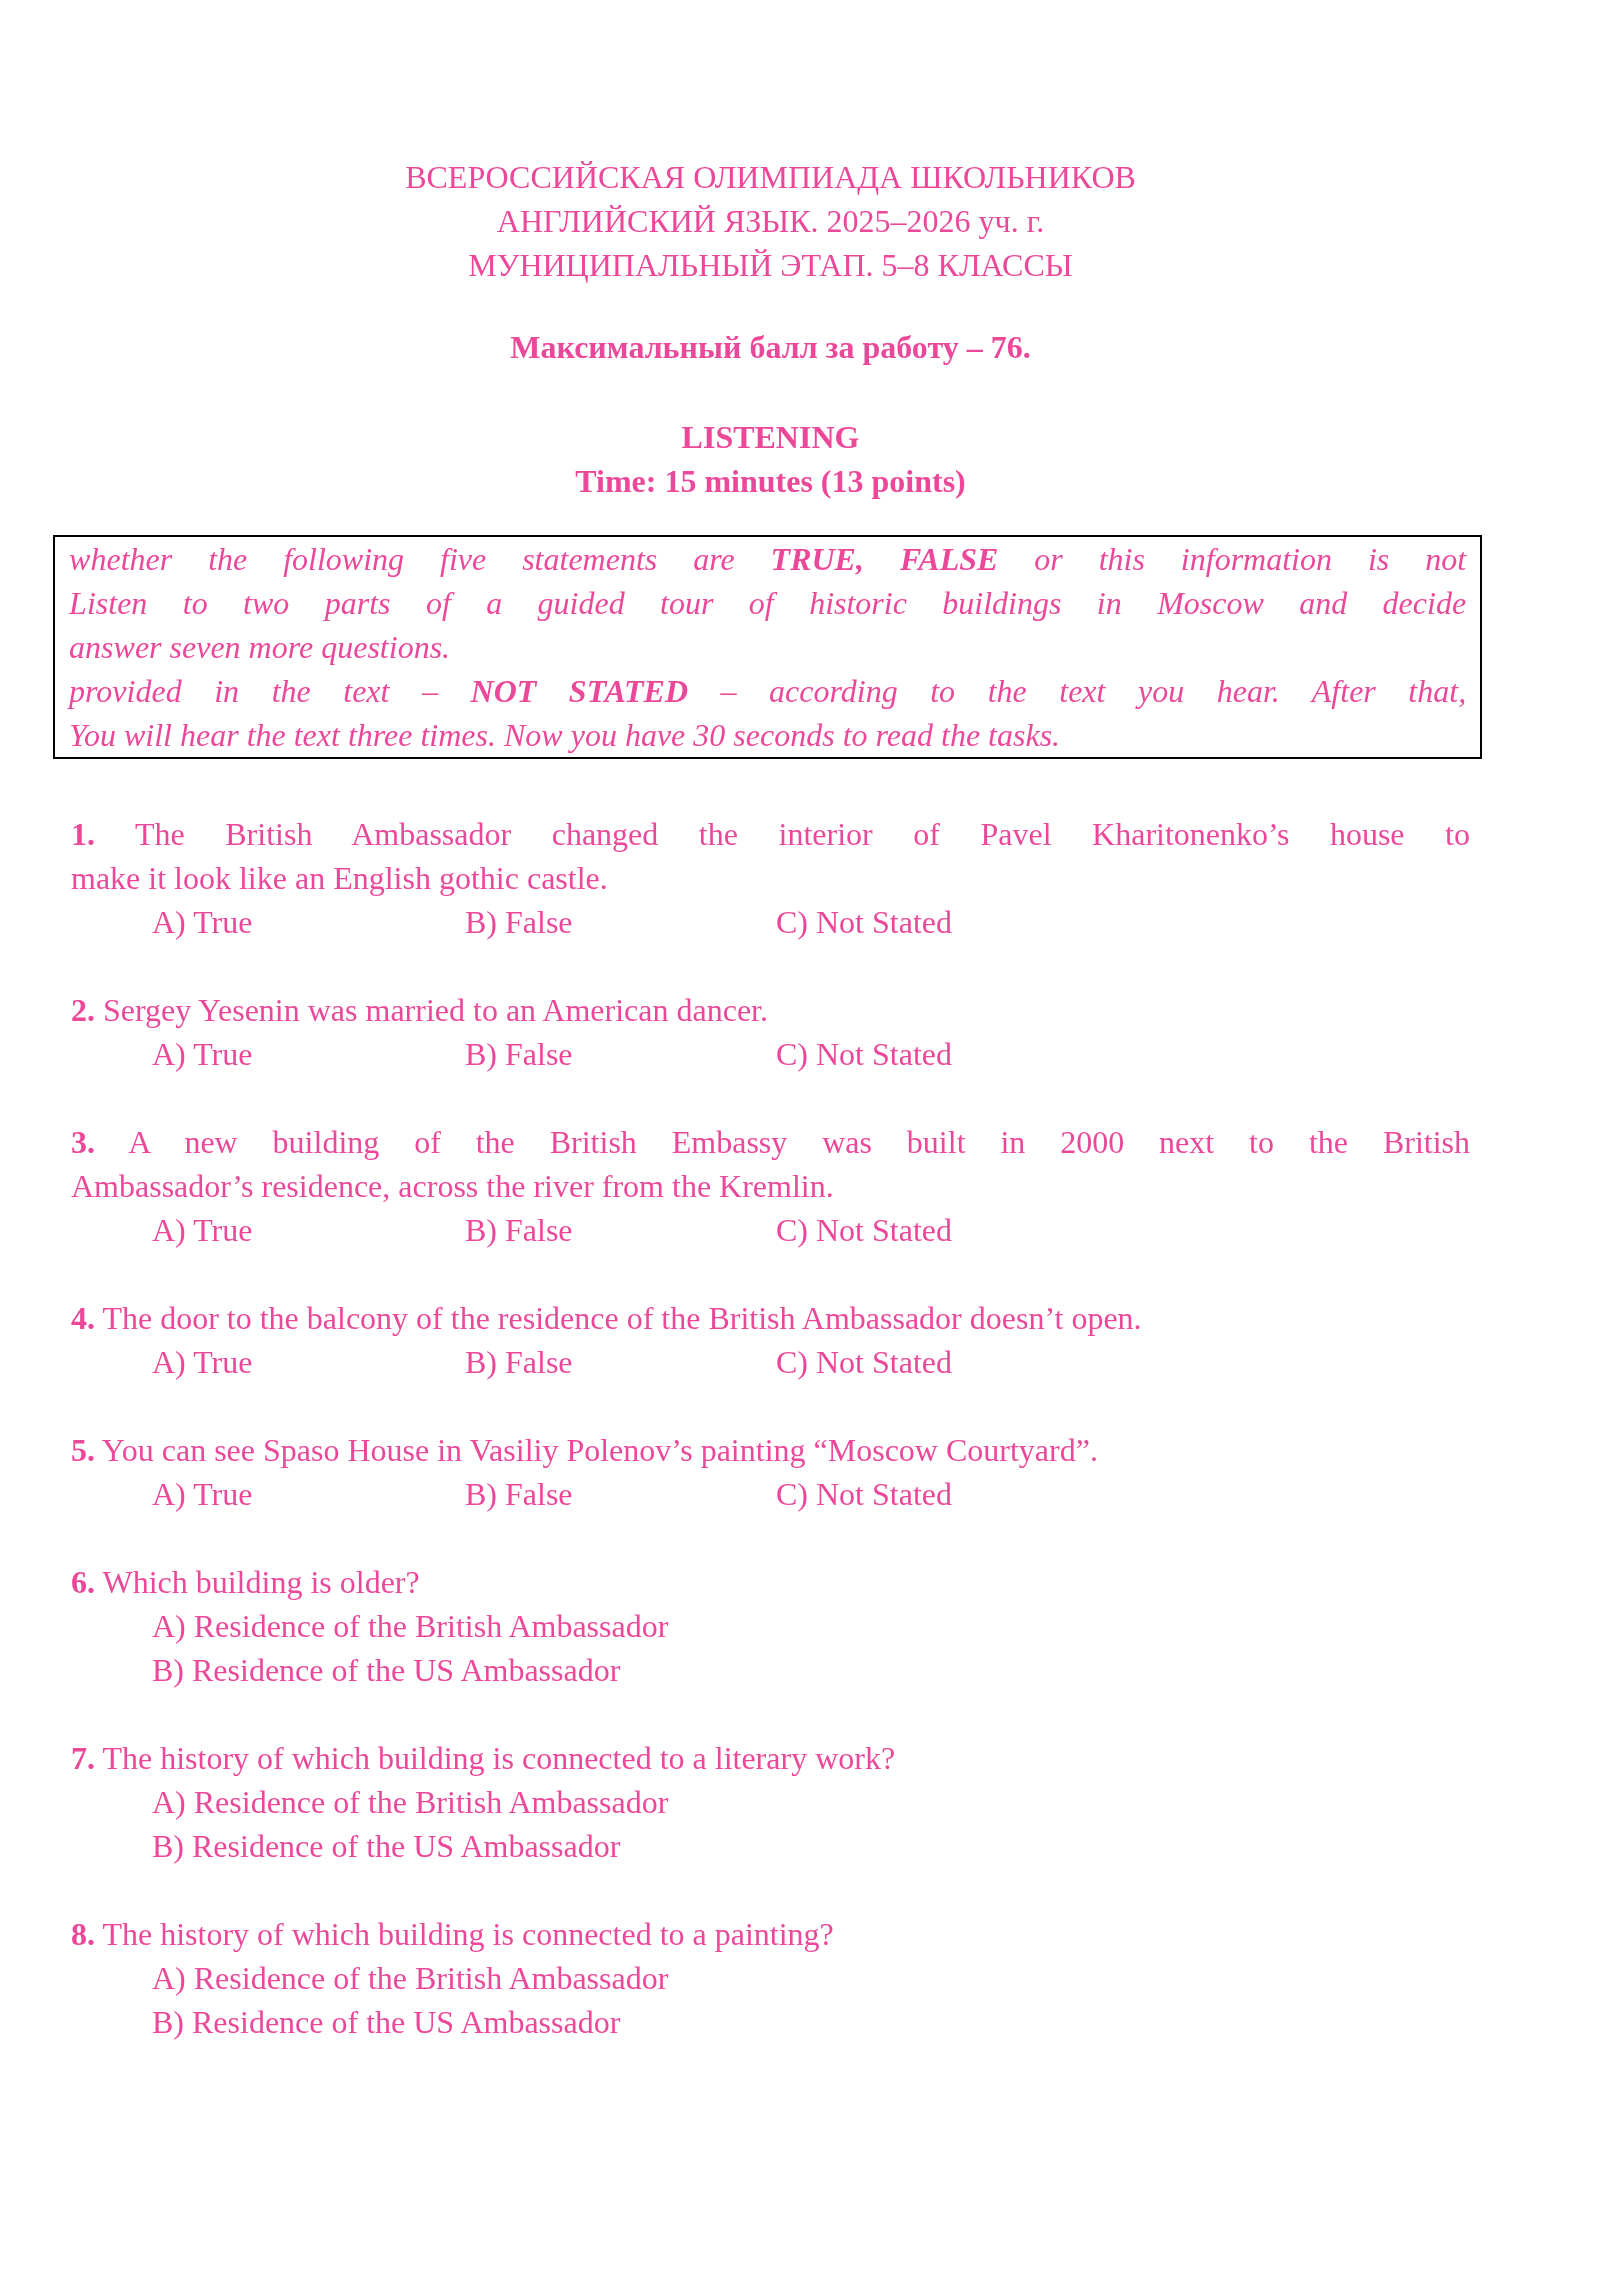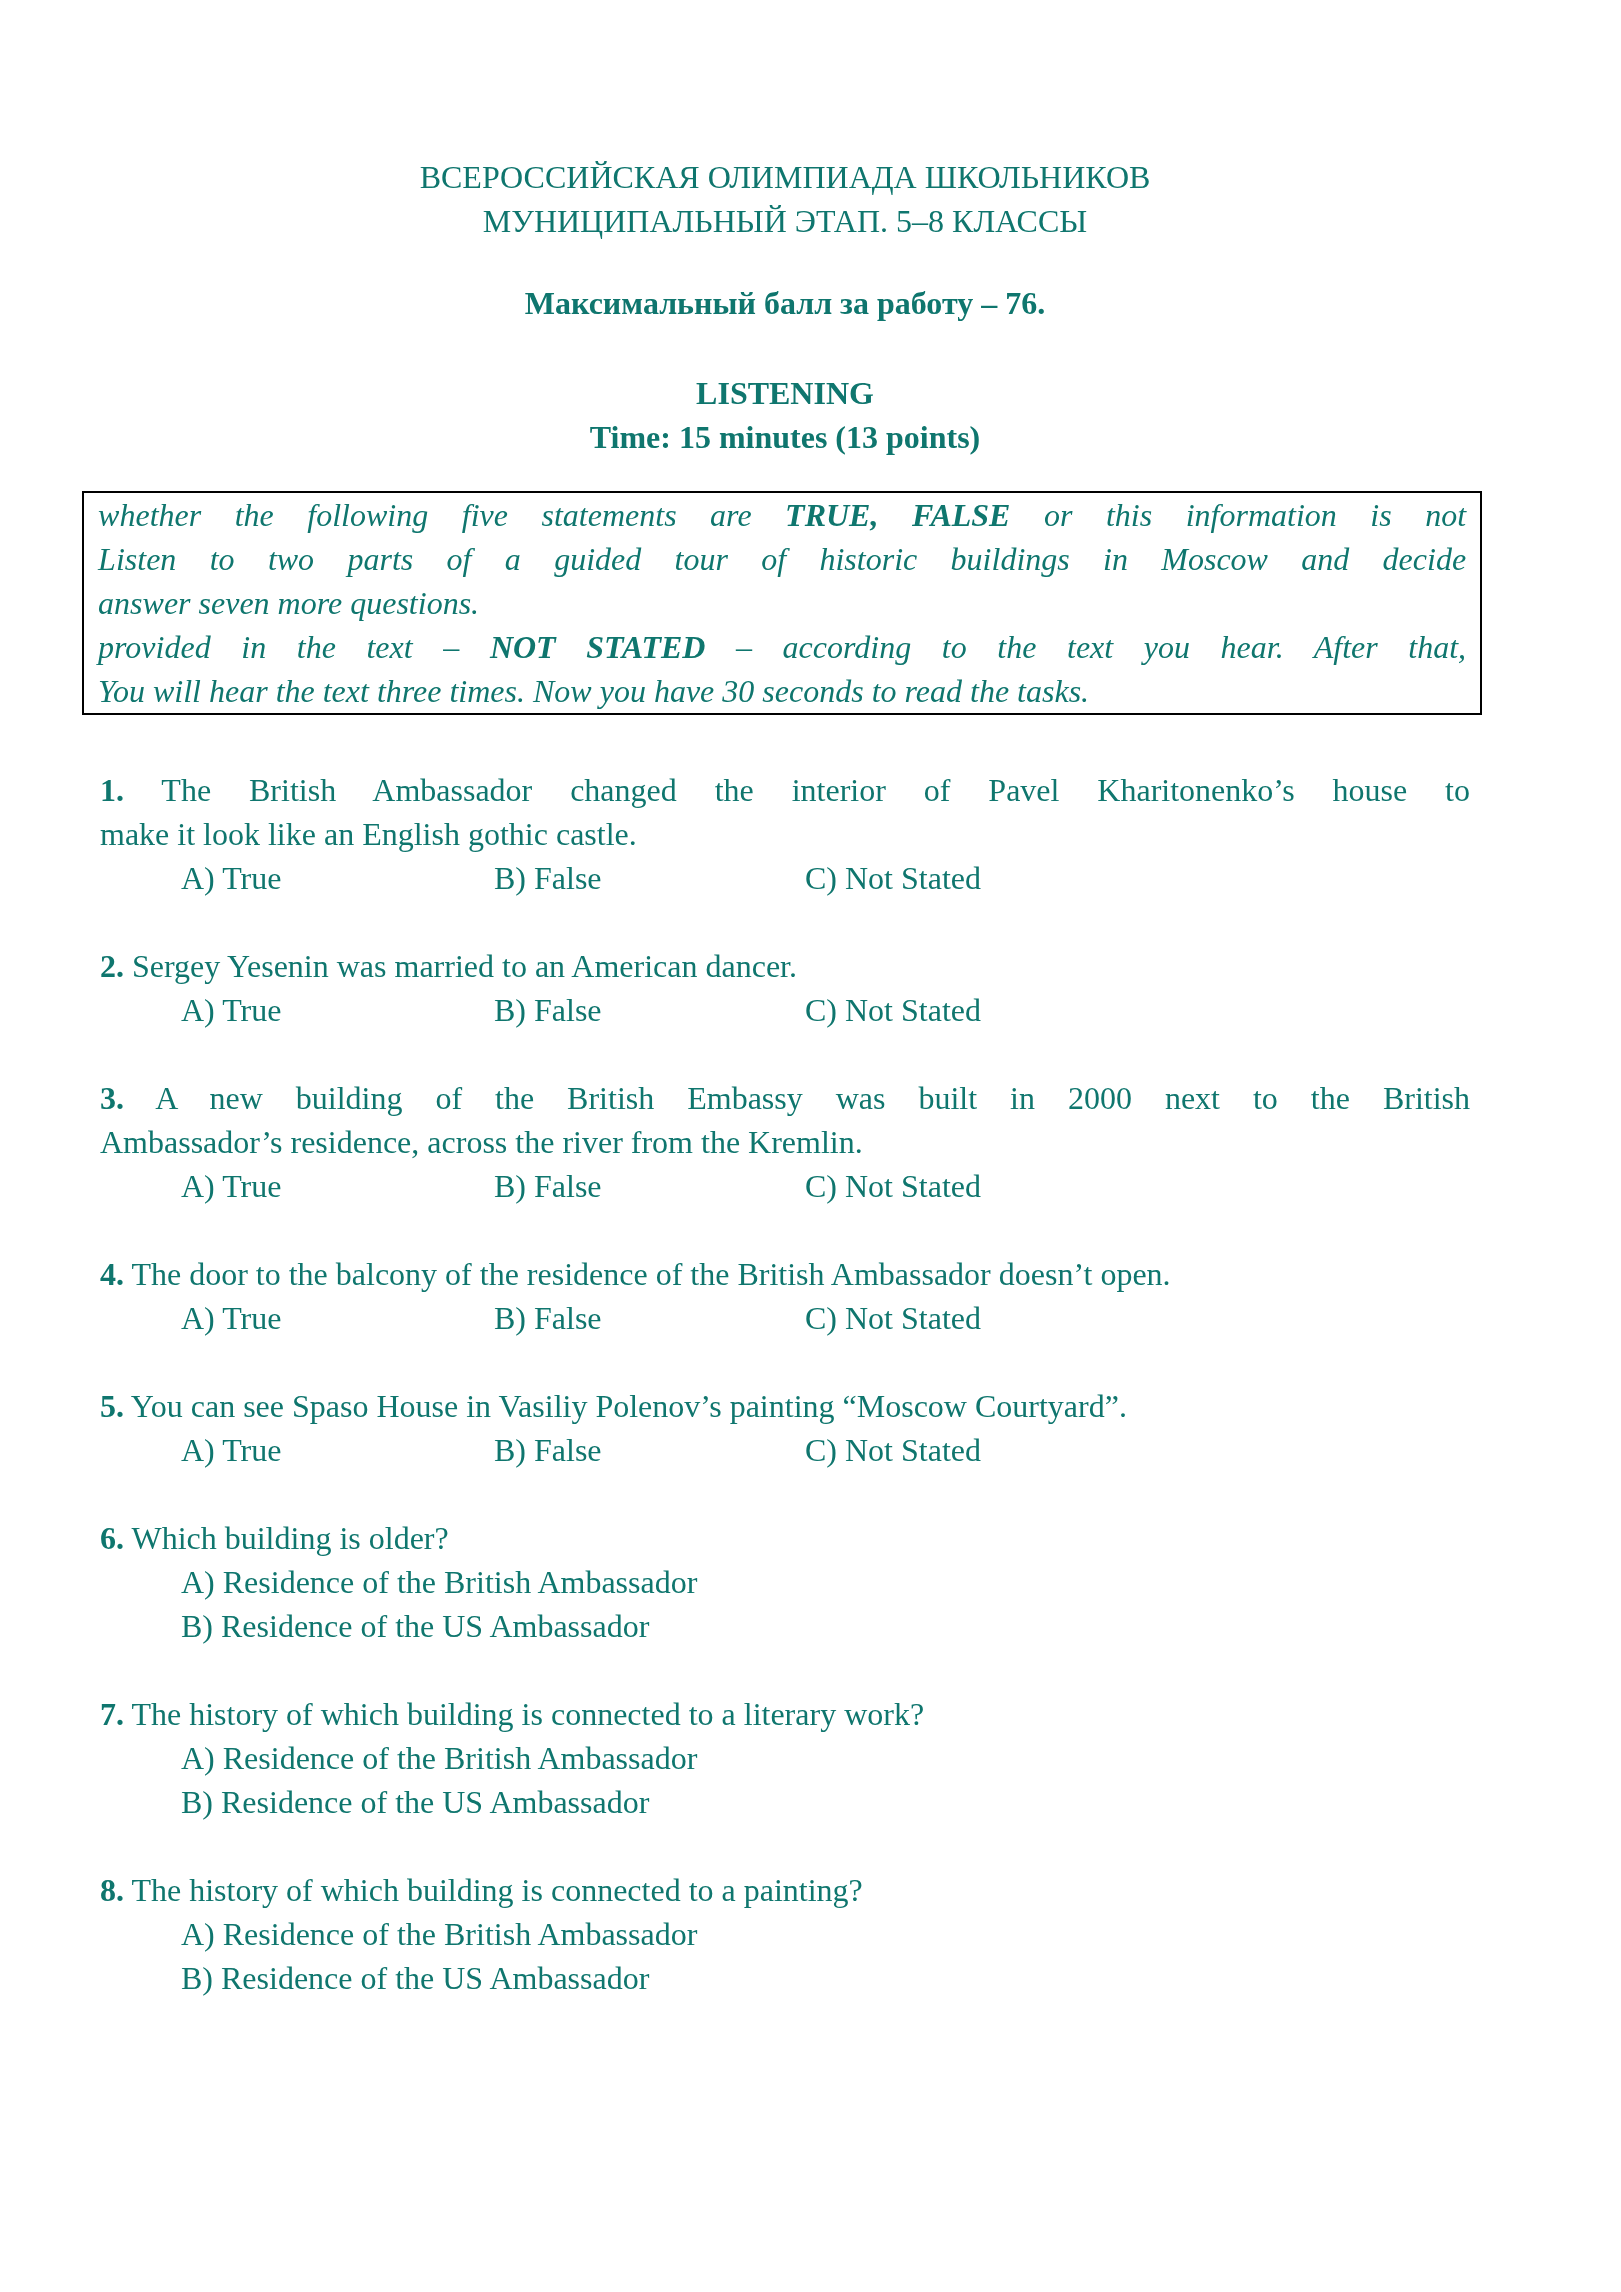--- a/index.html
+++ b/index.html
@@ -6,25 +6,25 @@
     margin: 0;
     padding: 0;
     background: #ffffff;
   }
   .page {
     position: relative;
     width: 1621px;
     height: 2255px;
     box-sizing: border-box;
     background: #ffffff;
-    color: #0f766e;
+    color: #ec4899;
     font-family: "Liberation Serif", "DejaVu Serif", serif;
     font-size: 32px;
     line-height: 44px;
-    padding: 155px 151px 0 100px;
+    padding: 155px 151px 0 71px;
     overflow: hidden;
   }
 
   .header-block { text-align: center; }
   .header-line { display: block; }
 
   .max-score { margin-top: 38px; text-align: center; font-weight: bold; }
   .section-title { margin-top: 46px; text-align: center; font-weight: bold; }
   .section-time { text-align: center; font-weight: bold; }
 
@@ -52,20 +52,21 @@
 
   .ab-line { display: block; margin-left: 81px; }
 </style>
 </head>
 <body>
 
 <div class="page">
 
   <div class="header-block">
     <span class="header-line">ВСЕРОССИЙСКАЯ ОЛИМПИАДА ШКОЛЬНИКОВ</span>
+    <span class="header-line">АНГЛИЙСКИЙ ЯЗЫК. 2025–2026 уч. г.</span>
     <span class="header-line">МУНИЦИПАЛЬНЫЙ ЭТАП. 5–8 КЛАССЫ</span>
   </div>
 
   <div class="max-score">Максимальный балл за работу – 76.</div>
 
   <div class="section-title">LISTENING</div>
   <div class="section-time">Time: 15 minutes (13 points)</div>
 
   <div class="instruction-box">
     <span class="ibox-line just"><span>whether the following five statements are </span><b>TRUE, FALSE</b><span> or this information is not</span></span>

